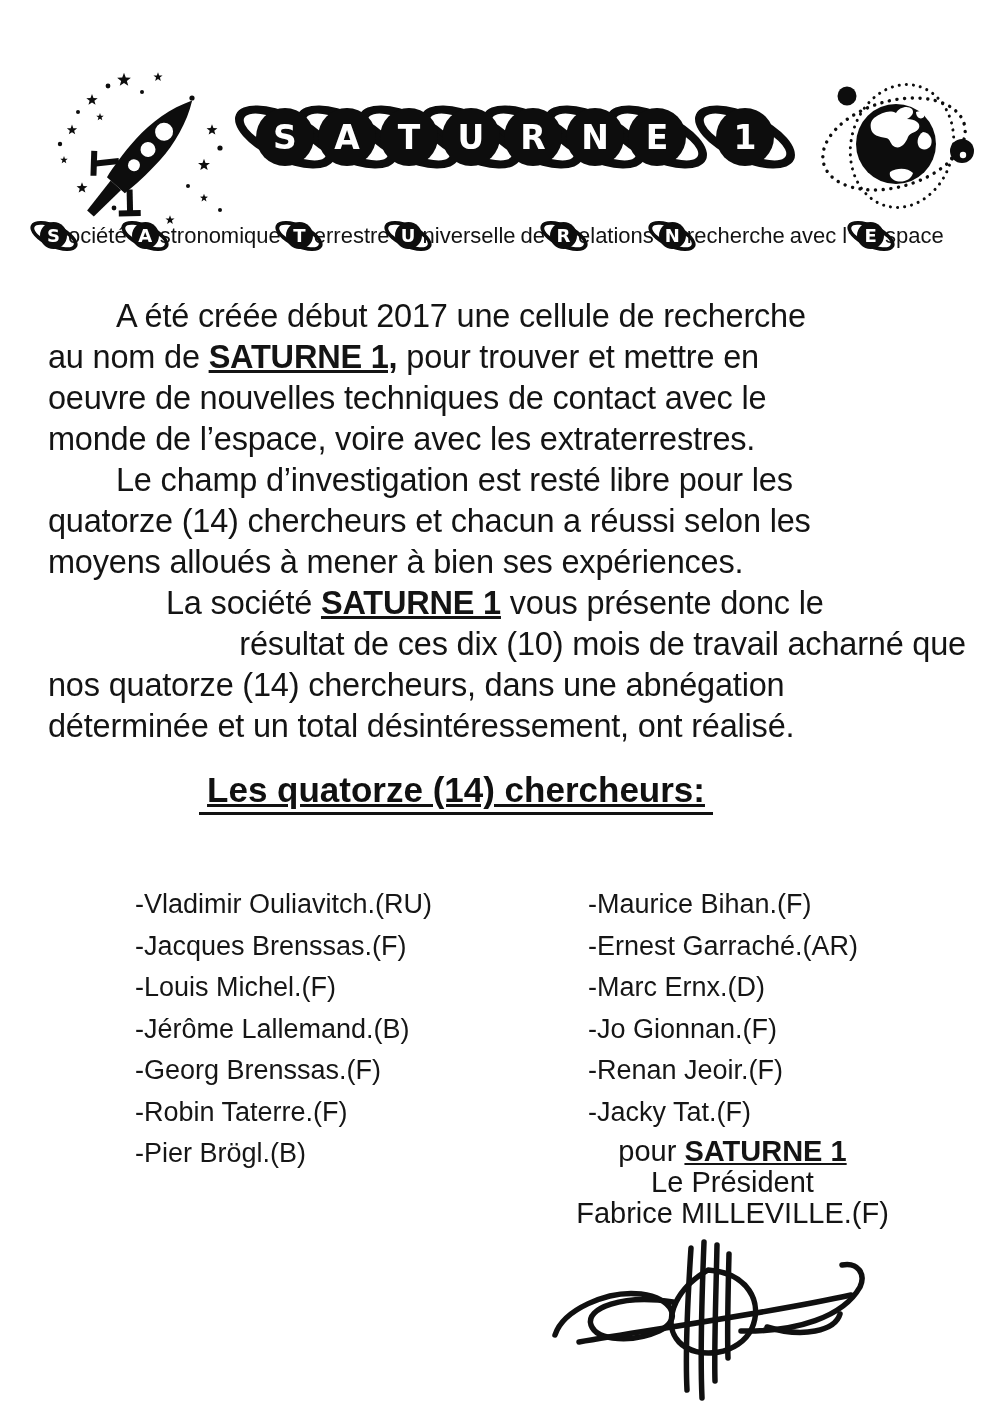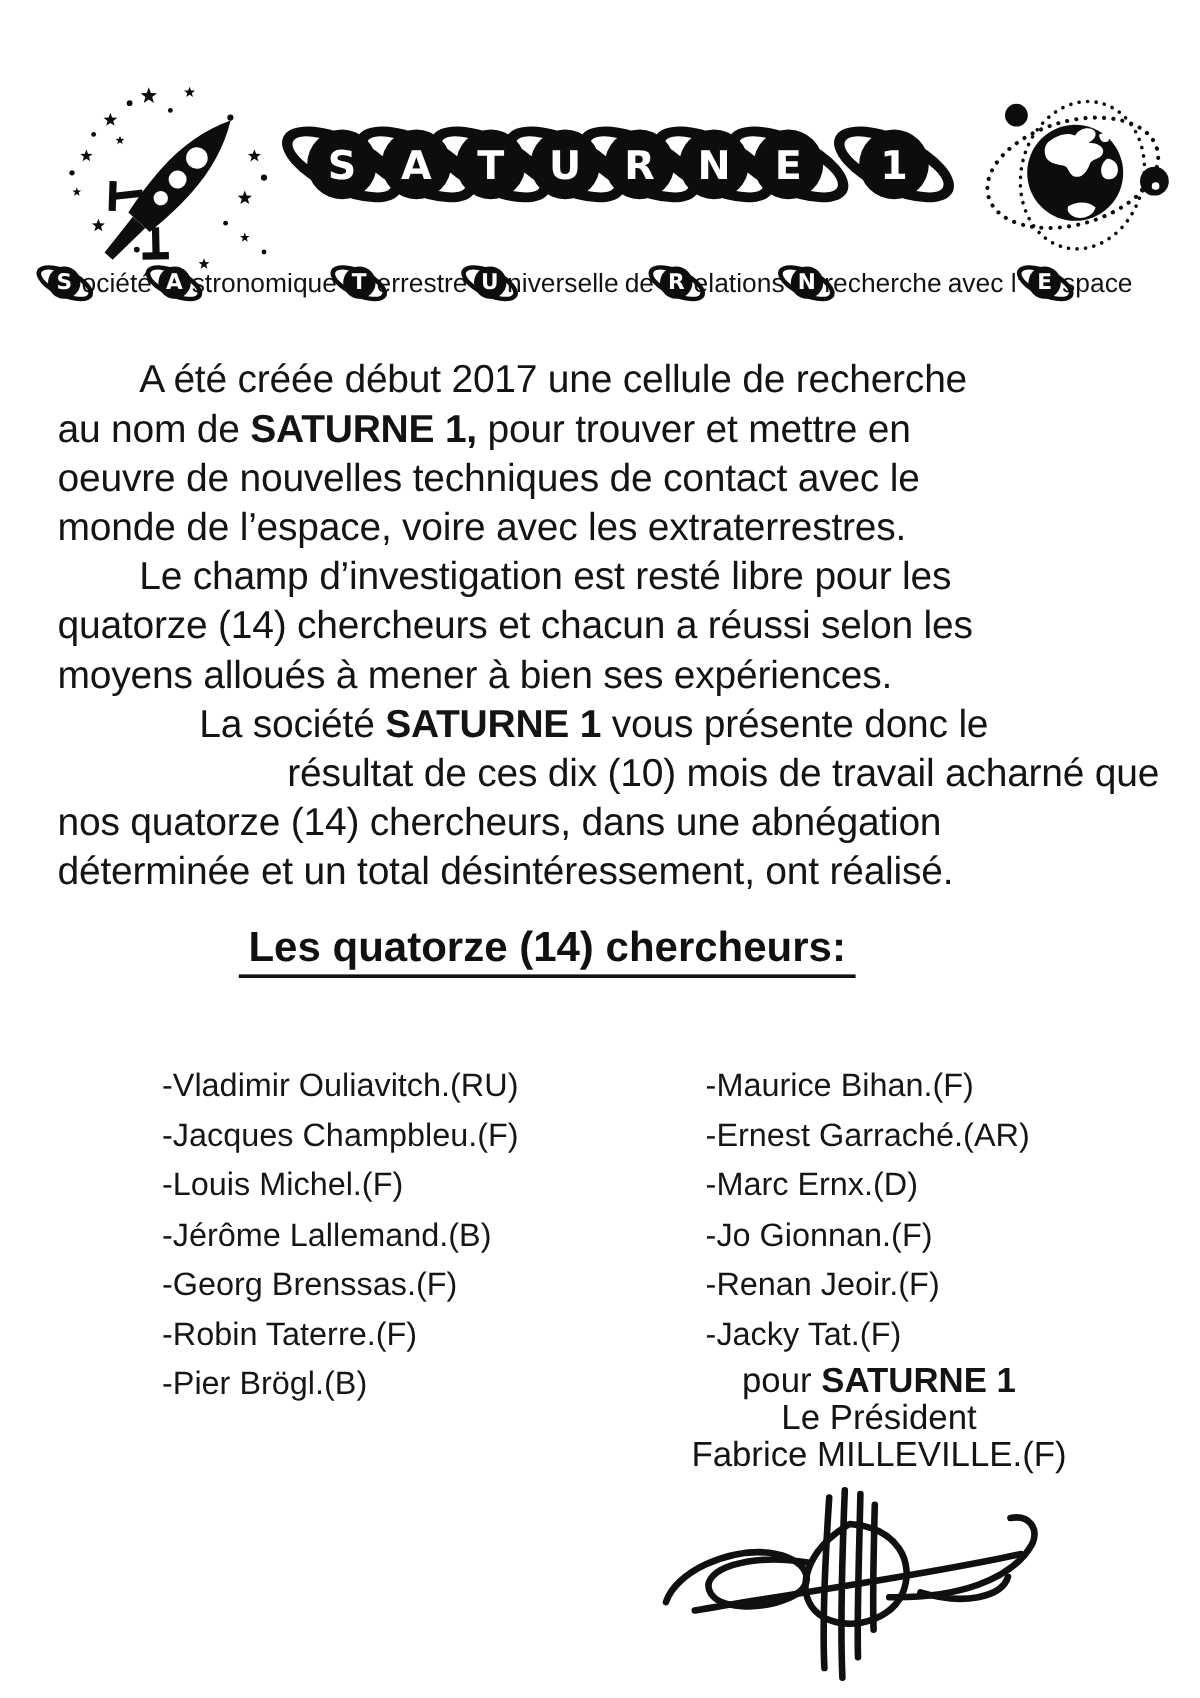--- a/index.html
+++ b/index.html
@@ -46,26 +46,26 @@
 
   
   .body-text{
     position:absolute;left:48px;top:296px;width:918px;
     font-size:32.5px;line-height:41px;letter-spacing:-0.2px;color:#141414;
   }
   .body-line{white-space:nowrap;}
   .ind-p1{text-indent:68px;}
   .ind-p2{text-indent:118px;}
   .ind-s{text-indent:10px;text-align:right;}
-  .b{font-weight:bold;}
+  .b{font-weight:bold;text-decoration:underline;}
 
   
   .heading{
     position:absolute;left:0;top:770px;width:912px;text-align:center;
-    font-size:35px;font-weight:bold;color:#111;
+    font-size:35px;font-weight:bold;color:#111;text-decoration:underline;
   }
   .heading .u{border-bottom:3px solid #111;padding:0 8px 3px;}
   .col{position:absolute;top:884px;font-size:27px;color:#161616;}
   .col.left{left:135px;}
   .col.right{left:588px;}
   .name-row{height:41.5px;line-height:41.5px;white-space:nowrap;}
 
   
   .closing{
     position:absolute;left:555px;top:1136px;width:355px;text-align:center;
@@ -243,21 +243,21 @@
       <div class="body-line"><span>nos quatorze (14) chercheurs, dans une abnégation</span></div>
       <div class="body-line"><span>déterminée et un total désintéressement, ont réalisé.</span></div>
     </div>
 
   <div class="heading">
     <span class="u">Les quatorze (14) chercheurs:</span>
   </div>
 
   <div class="col left">
       <div class="name-row">-Vladimir Ouliavitch.(RU)</div>
-      <div class="name-row">-Jacques Champbleu.(F)</div>
+      <div class="name-row">-Jacques Brenssas.(F)</div>
       <div class="name-row">-Louis Michel.(F)</div>
       <div class="name-row">-Jérôme Lallemand.(B)</div>
       <div class="name-row">-Georg Brenssas.(F)</div>
       <div class="name-row">-Robin Taterre.(F)</div>
       <div class="name-row">-Pier Brögl.(B)</div>
     </div>
   <div class="col right">
       <div class="name-row">-Maurice Bihan.(F)</div>
       <div class="name-row">-Ernest Garraché.(AR)</div>
       <div class="name-row">-Marc Ernx.(D)</div>

